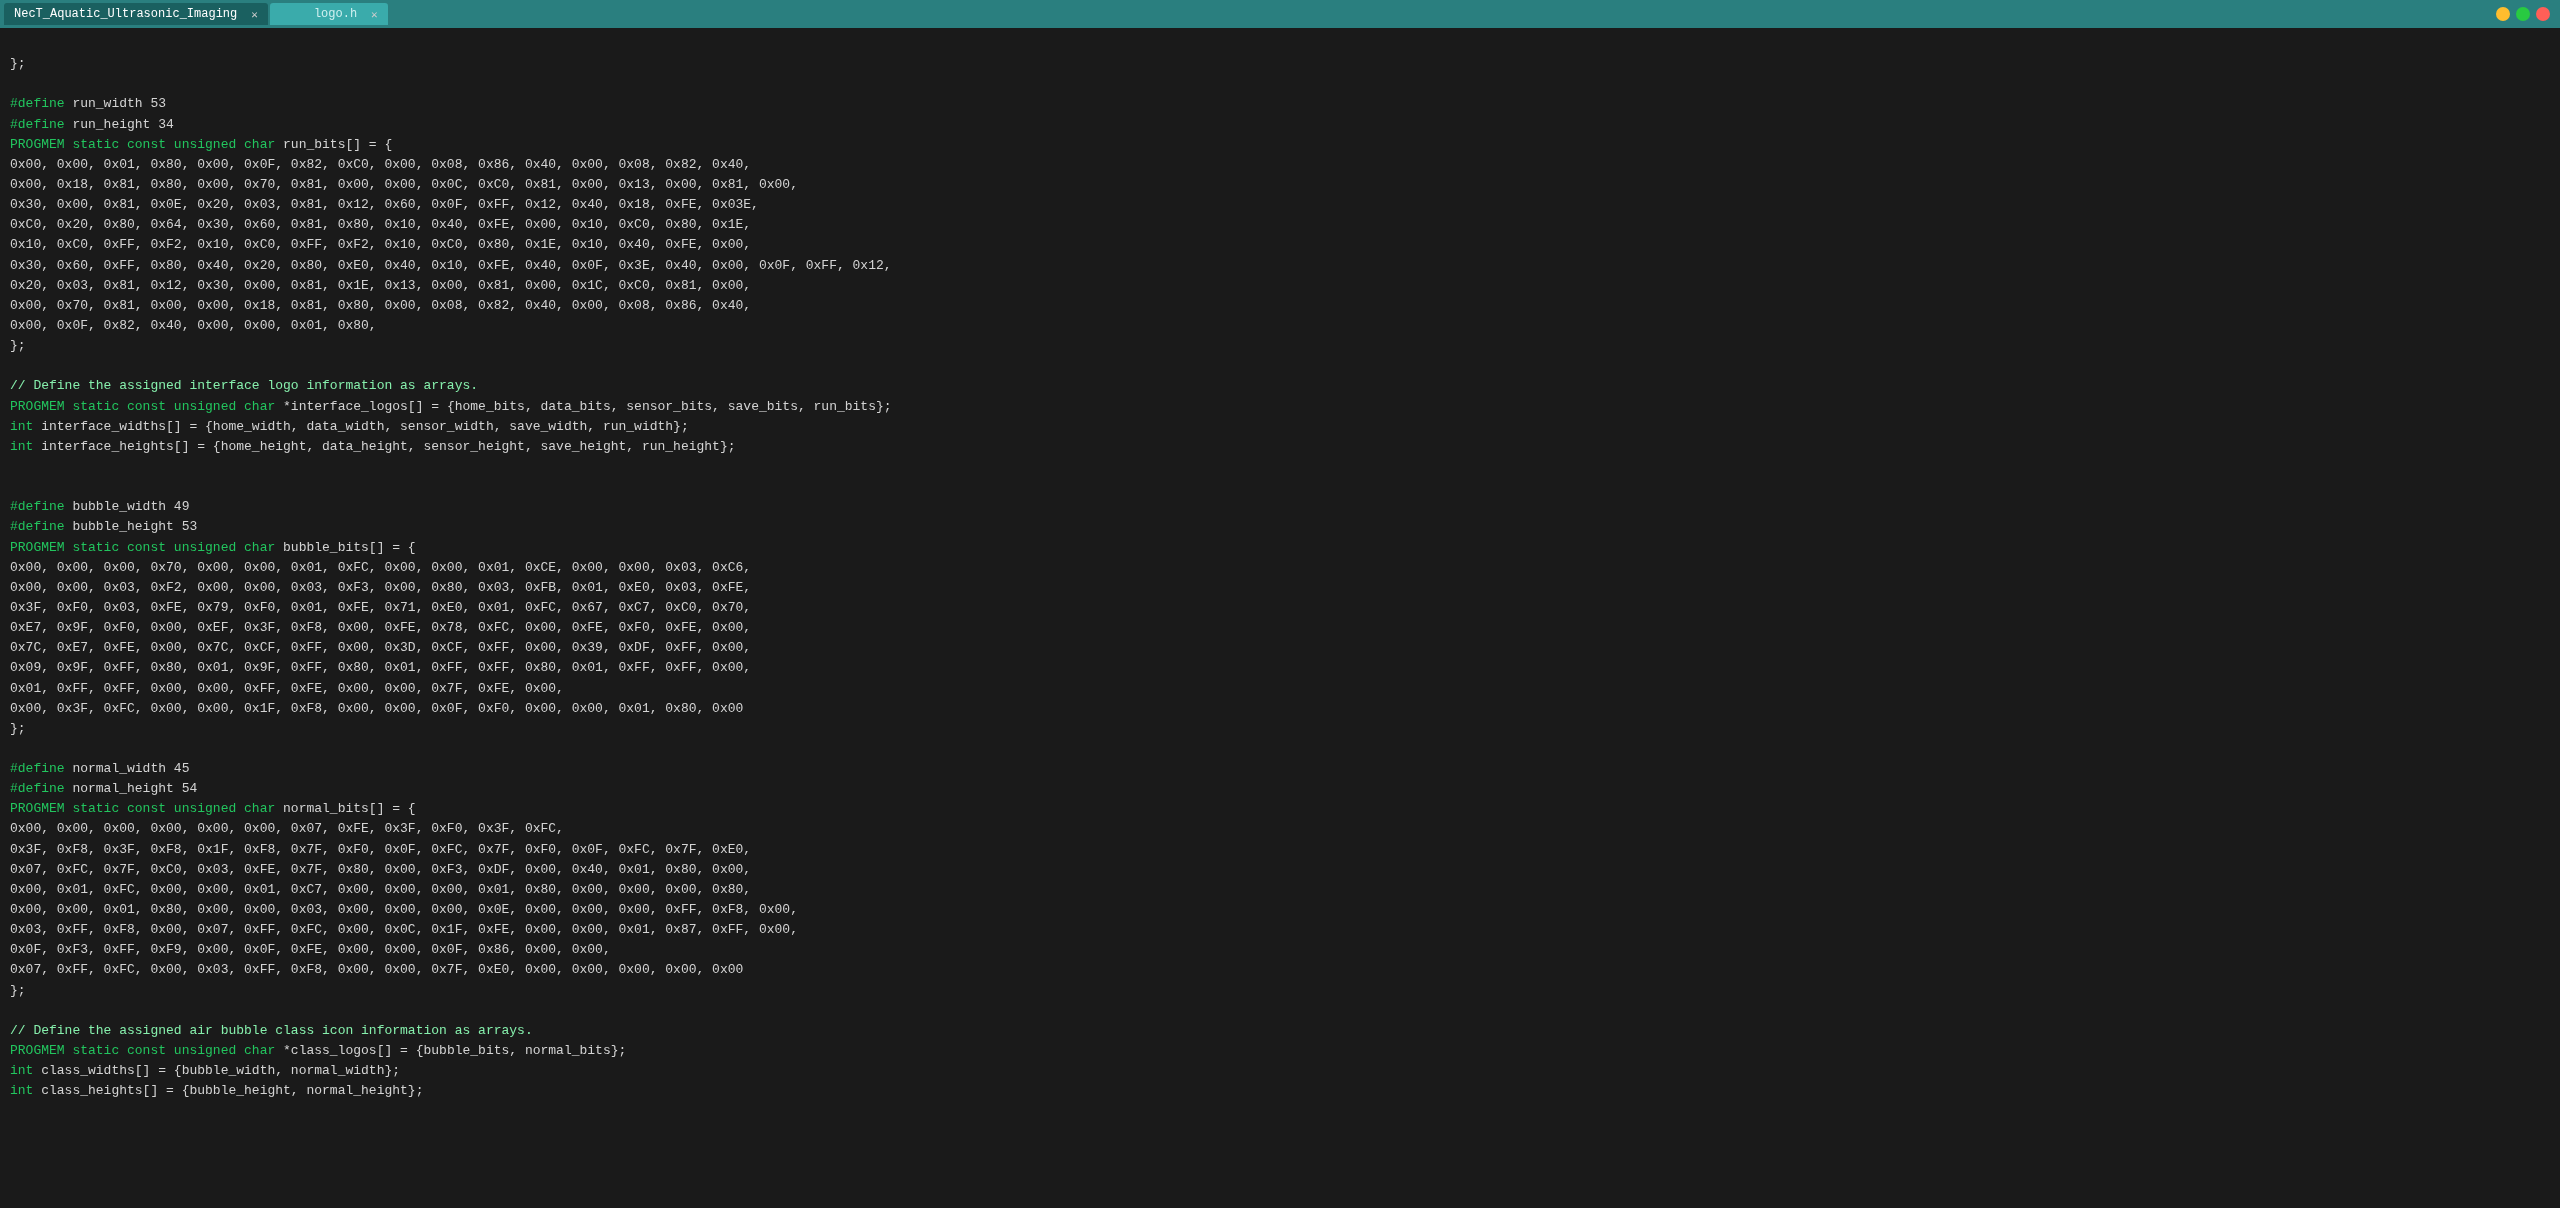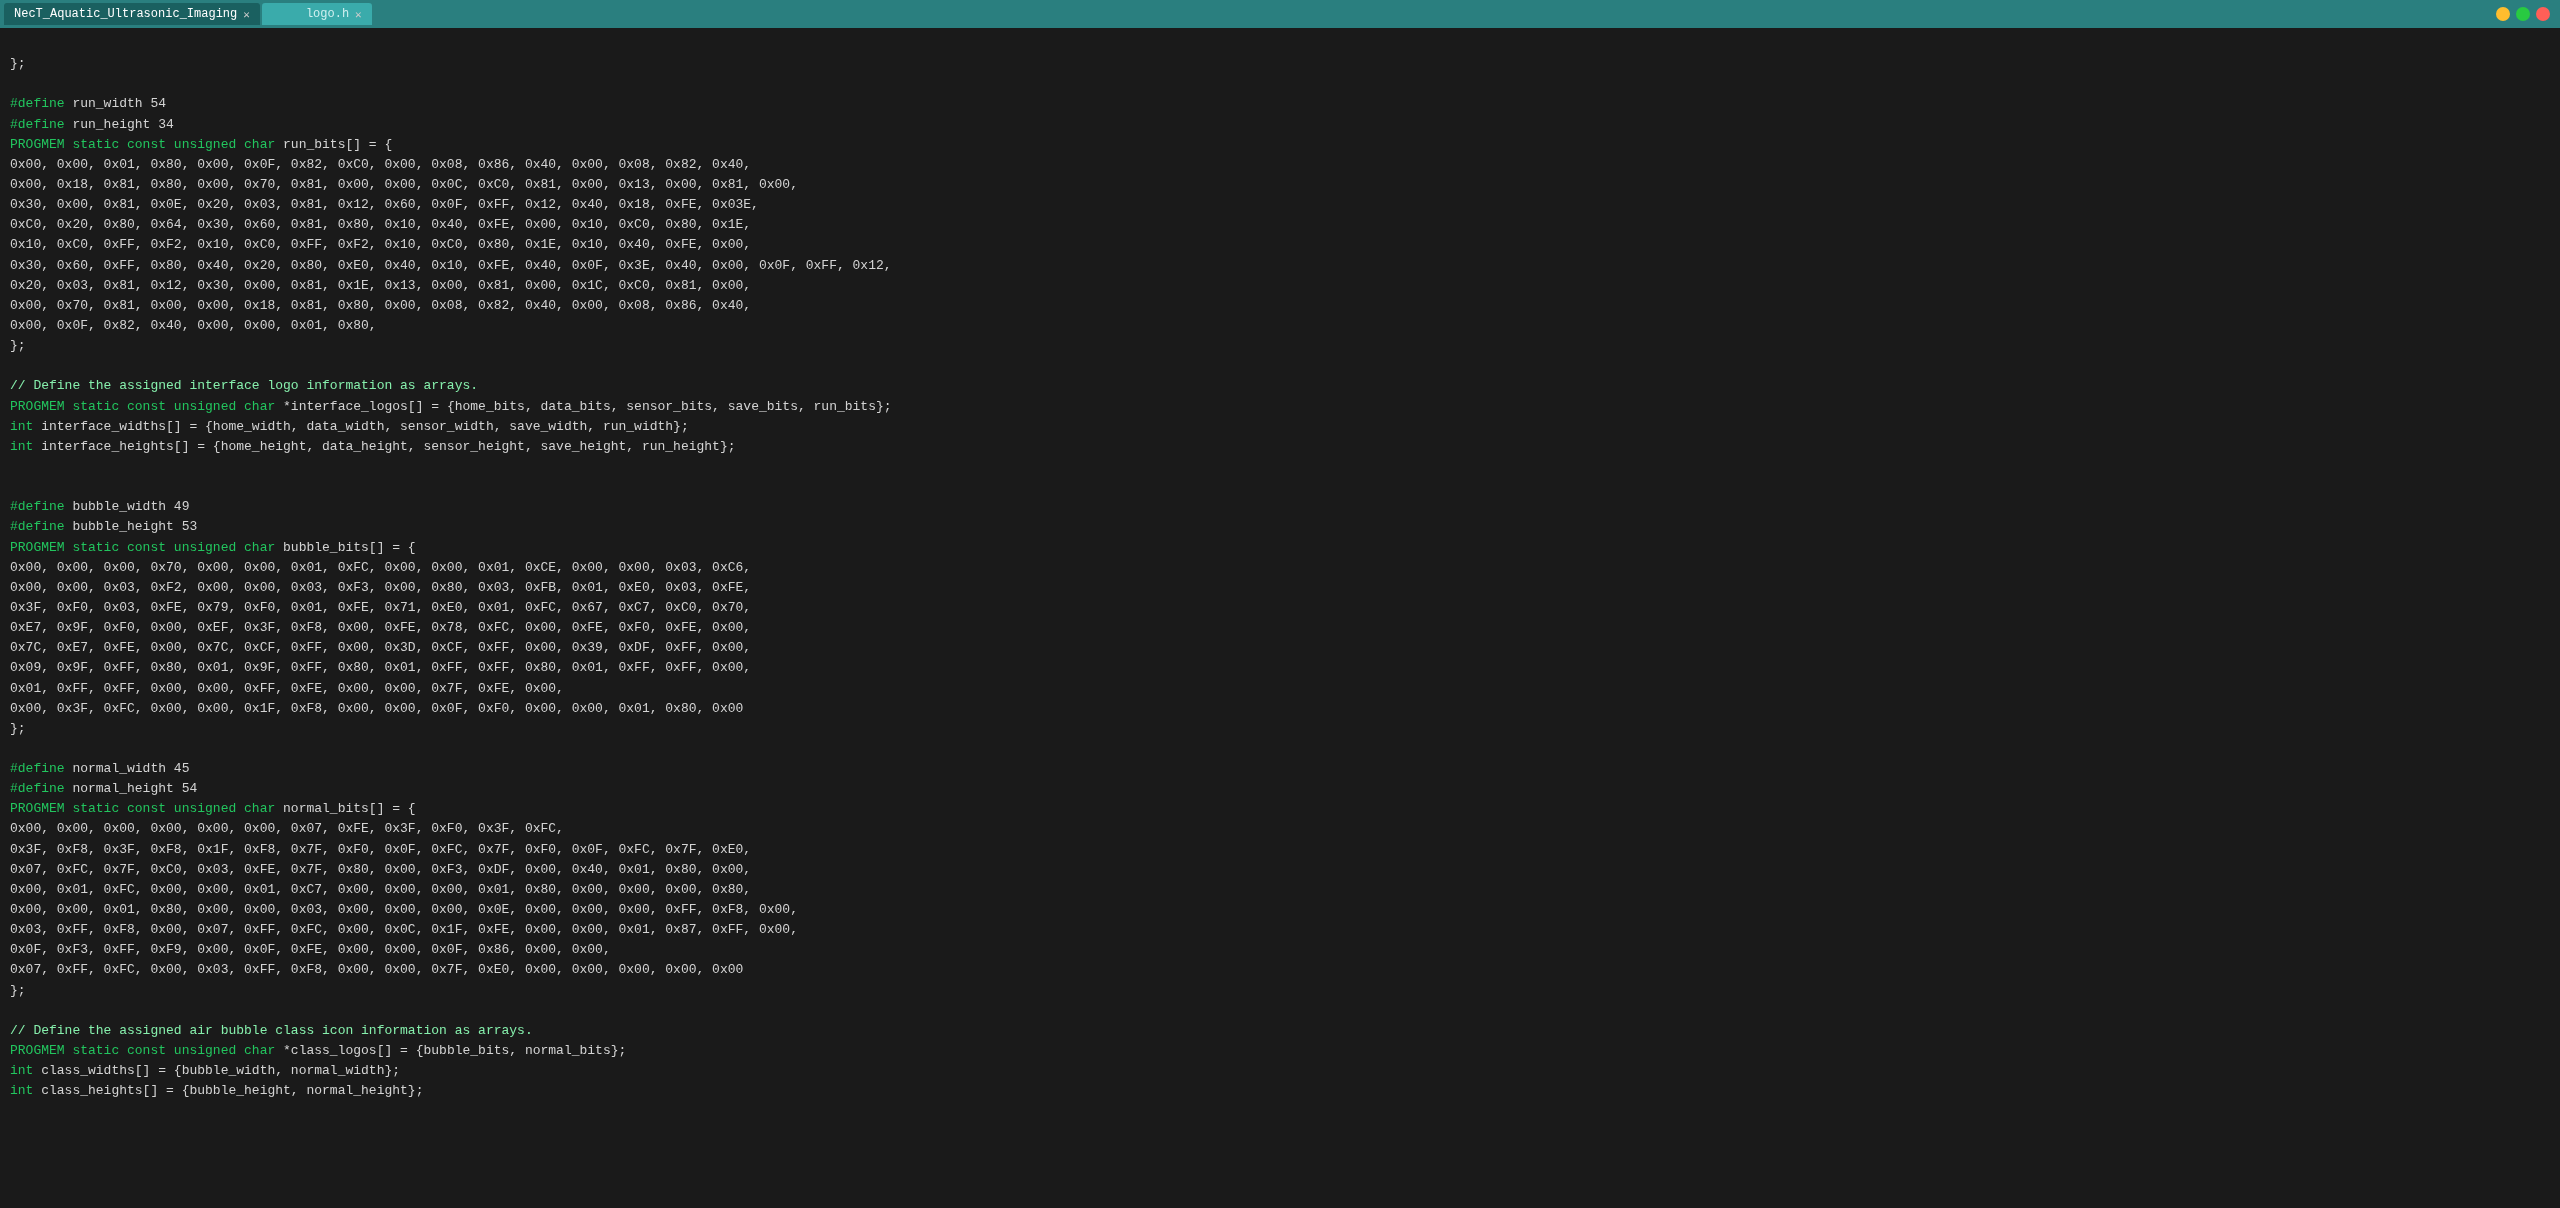--- a/index.html
+++ b/index.html
@@ -23,21 +23,21 @@
     }
     .tab {
       display: flex;
       align-items: center;
       height: 22px;
       padding: 0 10px;
       font-size: 12px;
       cursor: pointer;
       border-radius: 3px 3px 0 0;
       color: #fff;
-      gap: 6px;
+      gap: 14px;
     }
     .tab.active {
       background: #1a6060;
       color: #fff;
     }
     .tab.inactive {
       background: #3aabab;
       color: #d0f0f0;
       padding-left: 44px;
     }
@@ -108,21 +108,21 @@
     <div class="window-controls">
       <div class="win-btn min">−</div>
       <div class="win-btn max">□</div>
       <div class="win-btn close">✕</div>
     </div>
   </div>
 
   <div class="editor">
 <pre><span class="white">};</span>
 
-<span class="cyan">#define</span><span class="white"> run_width 54</span>
+<span class="cyan">#define</span><span class="white"> run_width 53</span>
 <span class="cyan">#define</span><span class="white"> run_height 34</span>
 <span class="cyan">PROGMEM static const unsigned char</span><span class="white"> run_bits[] = {</span>
 <span class="white">0x00, 0x00, 0x01, 0x80, 0x00, 0x0F, 0x82, 0xC0, 0x00, 0x08, 0x86, 0x40, 0x00, 0x08, 0x82, 0x40,</span>
 <span class="white">0x00, 0x18, 0x81, 0x80, 0x00, 0x70, 0x81, 0x00, 0x00, 0x0C, 0xC0, 0x81, 0x00, 0x13, 0x00, 0x81, 0x00,</span>
 <span class="white">0x30, 0x00, 0x81, 0x0E, 0x20, 0x03, 0x81, 0x12, 0x60, 0x0F, 0xFF, 0x12, 0x40, 0x18, 0xFE, 0x03E,</span>
 <span class="white">0xC0, 0x20, 0x80, 0x64, 0x30, 0x60, 0x81, 0x80, 0x10, 0x40, 0xFE, 0x00, 0x10, 0xC0, 0x80, 0x1E,</span>
 <span class="white">0x10, 0xC0, 0xFF, 0xF2, 0x10, 0xC0, 0xFF, 0xF2, 0x10, 0xC0, 0x80, 0x1E, 0x10, 0x40, 0xFE, 0x00,</span>
 <span class="white">0x30, 0x60, 0xFF, 0x80, 0x40, 0x20, 0x80, 0xE0, 0x40, 0x10, 0xFE, 0x40, 0x0F, 0x3E, 0x40, 0x00, 0x0F, 0xFF, 0x12,</span>
 <span class="white">0x20, 0x03, 0x81, 0x12, 0x30, 0x00, 0x81, 0x1E, 0x13, 0x00, 0x81, 0x00, 0x1C, 0xC0, 0x81, 0x00,</span>
 <span class="white">0x00, 0x70, 0x81, 0x00, 0x00, 0x18, 0x81, 0x80, 0x00, 0x08, 0x82, 0x40, 0x00, 0x08, 0x86, 0x40,</span>

